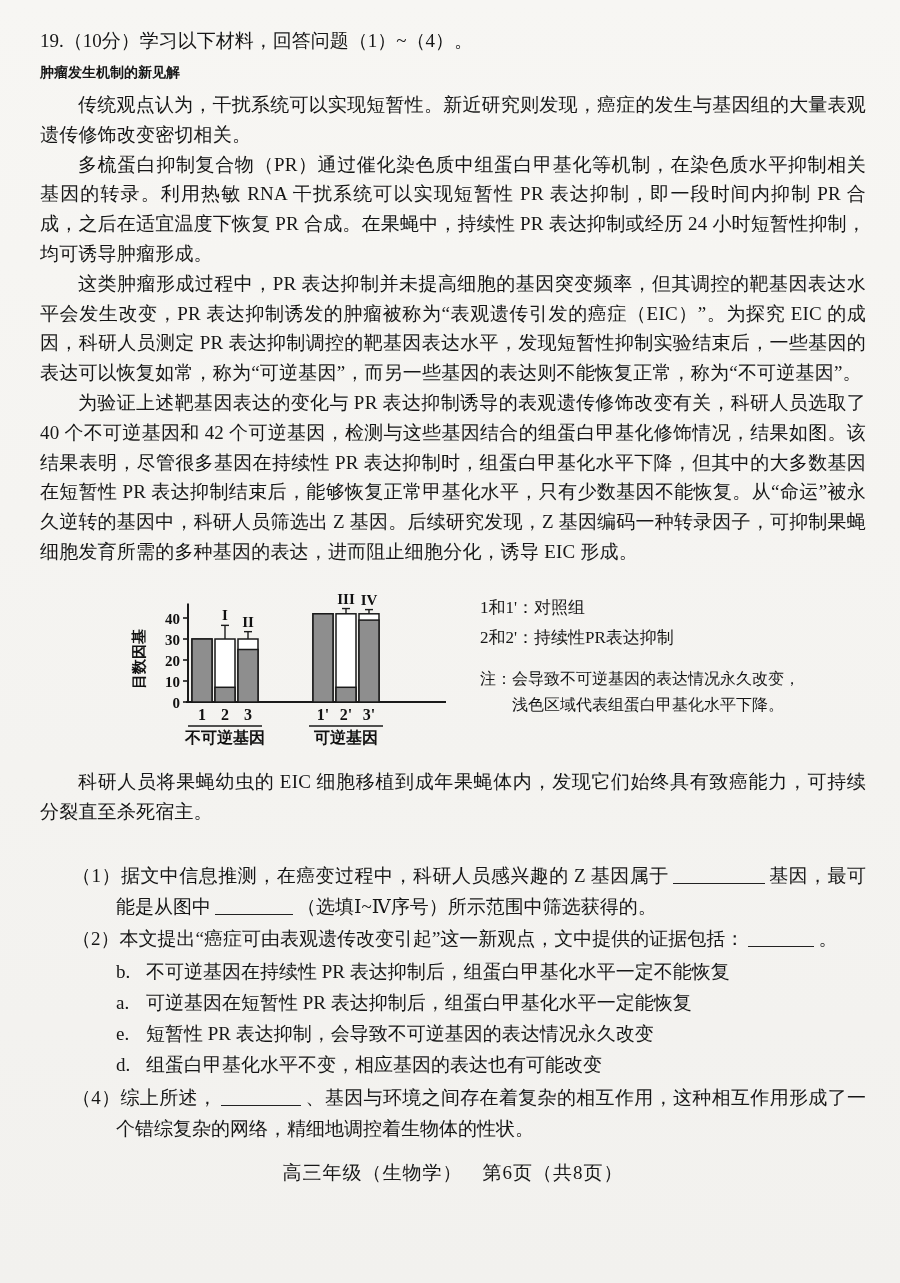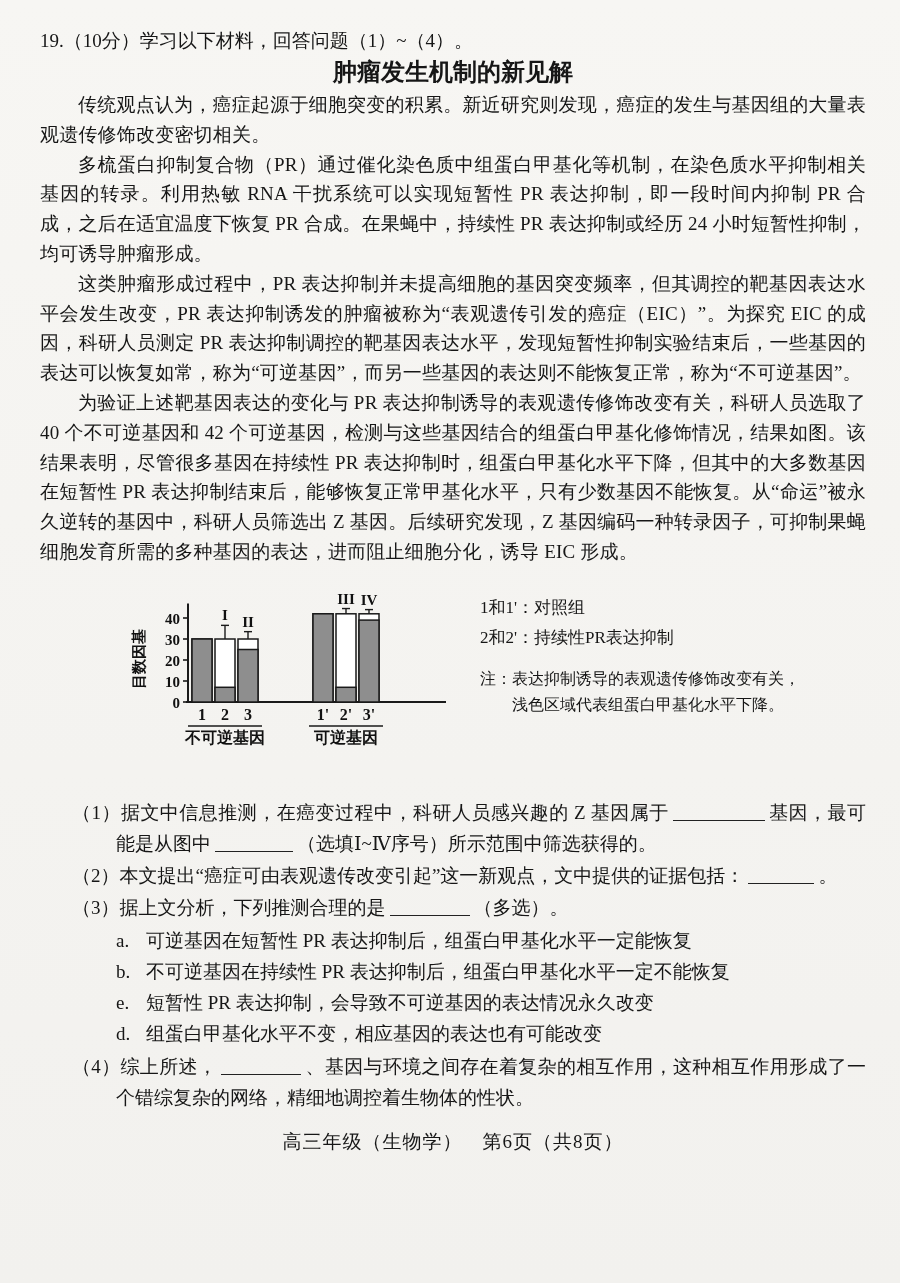--- a/index.html
+++ b/index.html
@@ -4,21 +4,21 @@
 <style>
   html,body{margin:0;padding:0;}
   body{
     width:900px;height:1283px;
     background:linear-gradient(#f7f6f3,#f2f1ee);
     font-family:"Liberation Serif","DejaVu Serif",serif;
     color:#161616;
   }
   .page{box-sizing:border-box;width:900px;height:1283px;padding:26px 34px 0 40px;overflow:hidden;}
   .qheader{font-size:19px;line-height:30px;}
-  .doc-title{text-align:center;font-weight:bold;font-size:24px;line-height:31px;margin:1px 0 2px 0;}
+  .doc-title{font-weight:bold;font-size:14px;line-height:31px;margin:1px 0 2px 0;}
   p.para{margin:0;font-size:19px;line-height:29.8px;text-align:justify;text-indent:2em;letter-spacing:.2px;}
   
   .figure-row{display:flex;align-items:flex-start;margin:8px 0 4px 84px;}
   .chart-box{flex:0 0 auto;}
   .fig-legend{flex:0 0 auto;margin:18px 4px 0 26px;font-size:17px;line-height:30px;}
   .legend-item{white-space:nowrap;}
   .legend-note{display:flex;margin-top:13px;font-size:16px;line-height:26px;}
   .legend-note .note-prefix{white-space:nowrap;}
   
   .questions{margin:34px 0 16px 32px;font-size:19px;}
@@ -32,21 +32,21 @@
 </style>
 </head>
 <body>
 
 <div class="page">
 
   <div class="qheader"><span>19.</span><span>（10分）学习以下材料，回答问题（1）~（4）。</span></div>
 
   <div class="doc-title">肿瘤发生机制的新见解</div>
 
-  <p class="para">传统观点认为，癌症起源于细胞突变的积累。新近研究则发现，癌症的发生与基因组的大量表观遗传修饰改变密切相关。</p>
+  <p class="para">传统观点认为，干扰系统可以实现短暂性。新近研究则发现，癌症的发生与基因组的大量表观遗传修饰改变密切相关。</p>
   <p class="para">多梳蛋白抑制复合物（PR）通过催化染色质中组蛋白甲基化等机制，在染色质水平抑制相关基因的转录。利用热敏 RNA 干扰系统可以实现短暂性 PR 表达抑制，即一段时间内抑制 PR 合成，之后在适宜温度下恢复 PR 合成。在果蝇中，持续性 PR 表达抑制或经历 24 小时短暂性抑制，均可诱导肿瘤形成。</p>
   <p class="para">这类肿瘤形成过程中，PR 表达抑制并未提高细胞的基因突变频率，但其调控的靶基因表达水平会发生改变，PR 表达抑制诱发的肿瘤被称为“表观遗传引发的癌症（EIC）”。为探究 EIC 的成因，科研人员测定 PR 表达抑制调控的靶基因表达水平，发现短暂性抑制实验结束后，一些基因的表达可以恢复如常，称为“可逆基因”，而另一些基因的表达则不能恢复正常，称为“不可逆基因”。</p>
   <p class="para">为验证上述靶基因表达的变化与 PR 表达抑制诱导的表观遗传修饰改变有关，科研人员选取了 40 个不可逆基因和 42 个可逆基因，检测与这些基因结合的组蛋白甲基化修饰情况，结果如图。该结果表明，尽管很多基因在持续性 PR 表达抑制时，组蛋白甲基化水平下降，但其中的大多数基因在短暂性 PR 表达抑制结束后，能够恢复正常甲基化水平，只有少数基因不能恢复。从“命运”被永久逆转的基因中，科研人员筛选出 Z 基因。后续研究发现，Z 基因编码一种转录因子，可抑制果蝇细胞发育所需的多种基因的表达，进而阻止细胞分化，诱导 EIC 形成。</p>
 
   <div class="figure-row">
     <div class="chart-box">
       <svg id="chart-svg" width="330" height="184" viewBox="0 0 330 184">
           <line x1="64" y1="28.39999999999999" x2="64" y2="127" stroke="#1a1a1a" stroke-width="2"></line>
           <line x1="62" y1="127" x2="322" y2="127" stroke="#1a1a1a" stroke-width="2"></line>
           <line x1="59" y1="127" x2="64" y2="127" stroke="#1a1a1a" stroke-width="1.6"></line>
@@ -95,39 +95,39 @@
           <line x1="185" y1="151" x2="259" y2="151" stroke="#1a1a1a" stroke-width="1.3"></line>
           <text x="222" y="168" text-anchor="middle" font-size="16" font-weight="600" fill="#111">可逆基因</text>
         </svg>
     </div>
     <div class="fig-legend">
       <div class="legend-item">1和1'：对照组</div>
       <div class="legend-item">2和2'：持续性PR表达抑制</div>
       <div class="legend-note">
         <span class="note-prefix">注：</span>
         <span>
-          <span>表达抑制诱导的表观遗传修饰改变有关，</span><br>
+          <span>会导致不可逆基因的表达情况永久改变，</span><br>
           <span>浅色区域代表组蛋白甲基化水平下降。</span>
         </span>
       </div>
     </div>
   </div>
 
+  <p class="para">科研人员将果蝇幼虫的 EIC 细胞移植到成年果蝇体内，发现它们始终具有致癌能力，可持续分裂直至杀死宿主。</p>
 
   <div class="questions">
 
     <div class="q"><span>（1）</span><span>据文中信息推测，在癌变过程中，科研人员感兴趣的 Z 基因属于</span><span class="bk bk-92"></span><span>基因，最可能是从图中</span><span class="bk bk-78"></span><span>（选填Ⅰ~Ⅳ序号）所示范围中筛选获得的。</span></div>
 
     <div class="q"><span>（2）</span><span>本文提出“癌症可由表观遗传改变引起”这一新观点，文中提供的证据包括：</span><span class="bk bk-66"></span><span>。</span></div>
 
-    <div class="q"><span>（3）</span><span>据上文分析，下列推测合理的是</span><span class="bk bk-80"></span><span>（多选）。</span></div>
 
     <div class="options">
+      <p class="opt"><span class="opt-key">b.</span><span>不可逆基因在持续性 PR 表达抑制后，组蛋白甲基化水平一定不能恢复</span></p>
       <p class="opt"><span class="opt-key">a.</span><span>可逆基因在短暂性 PR 表达抑制后，组蛋白甲基化水平一定能恢复</span></p>
-      <p class="opt"><span class="opt-key">b.</span><span>不可逆基因在持续性 PR 表达抑制后，组蛋白甲基化水平一定不能恢复</span></p>
       <p class="opt"><span class="opt-key">e.</span><span>短暂性 PR 表达抑制，会导致不可逆基因的表达情况永久改变</span></p>
       <p class="opt"><span class="opt-key">d.</span><span>组蛋白甲基化水平不变，相应基因的表达也有可能改变</span></p>
     </div>
 
     <div class="q"><span>（4）</span><span>综上所述，</span><span class="bk bk-80"></span><span>、基因与环境之间存在着复杂的相互作用，这种相互作用形成了一个错综复杂的网络，精细地调控着生物体的性状。</span></div>
 
   </div>
 
   <div class="page-footer">高三年级（生物学）　第6页（共8页）</div>
 

